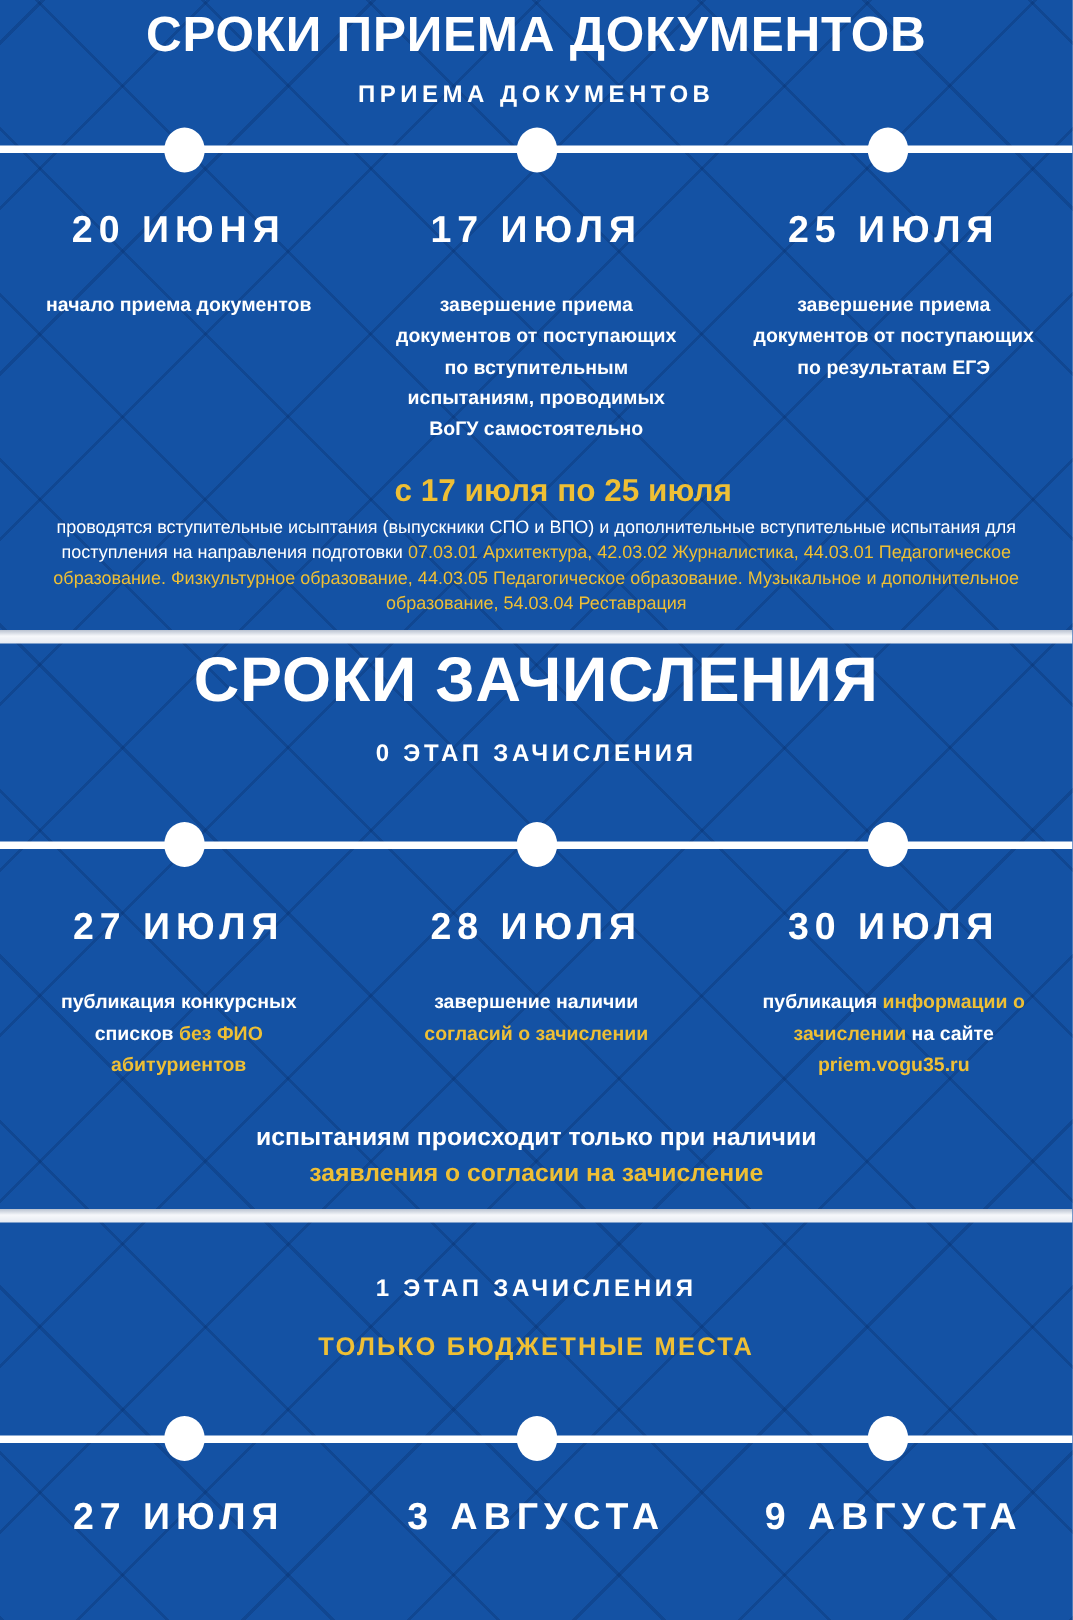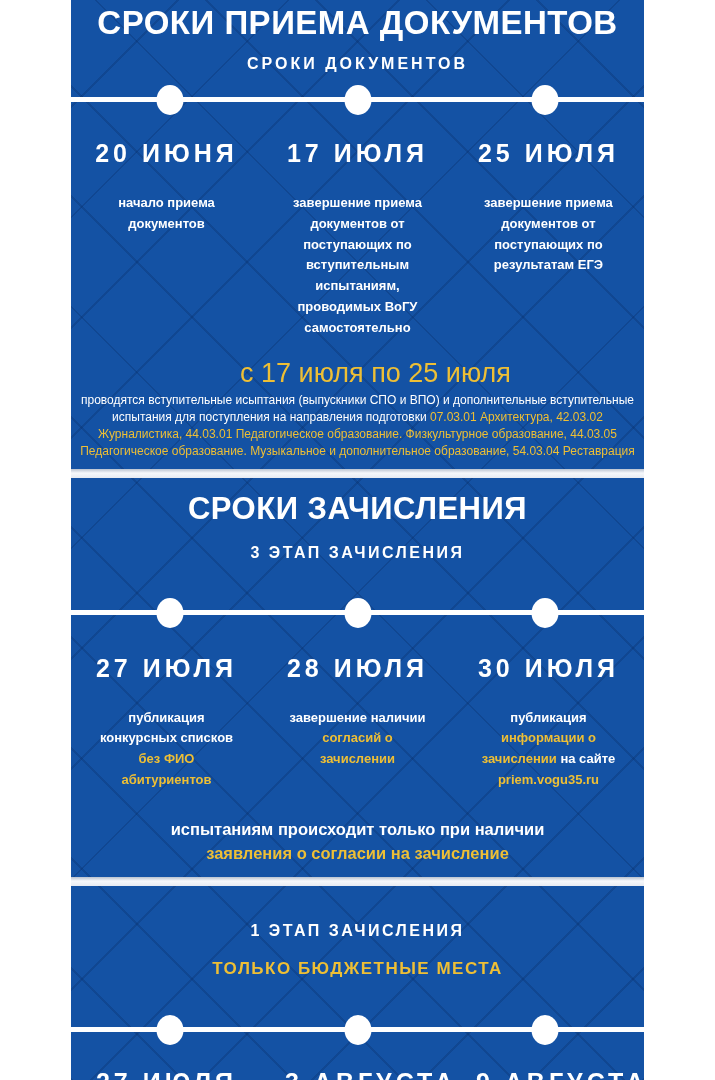--- a/index.html
+++ b/index.html
@@ -1,19 +1,19 @@
 <!DOCTYPE html>
 <html><head>
 <meta charset="utf-8">
 <style>
   * { margin: 0; padding: 0; box-sizing: border-box; }
   body { background: #ffffff; font-family: "Liberation Sans", sans-serif; }
   .page {
     position: relative;
-    width: 573px; height: 1080px;
+    width: 715px; height: 1080px;
     margin: 0 auto;
     overflow: hidden;
     color: #ffffff;
     background-color: #1452a4;
     background-image:
       repeating-linear-gradient(45deg,  rgba(7,42,98,0.28) 0 2px, transparent 2px 78px),
       repeating-linear-gradient(-45deg, rgba(7,42,98,0.28) 0 2px, transparent 2px 78px);
     text-align: center;
   }
   .yellow { color: #eebf35; }
@@ -73,42 +73,41 @@
   }
   .col .desc {
     margin-top: 25px;
     font-size: 13px;
     font-weight: 700;
     line-height: 1.6;
   }
 
   .exam-note { margin-top: 19px; }
   .exam-note .heading {
-    font-size: 27px;
-    font-weight: 400;
+    font-size: 21px;
+    font-weight: 700;
     padding-left: 36px;
   }
   .exam-note .body {
     margin: 3px auto 0;
     max-width: 662px;
     font-size: 12px;
     font-weight: 400;
     line-height: 1.42;
   }
 
   .divider {
     height: 9px;
     margin-top: 9px;
     background: linear-gradient(#b9c2d0, #f6f8fb 45%, #e7ebf2);
   }
   .divider.d2 { margin-top: 11px; }
 
   .section-title {
-    margin-top: 13px;
-    font-size: 31px;
+    font-size: 42px;
     font-weight: 800;
     letter-spacing: 0.5px;
   }
   .stage-subtitle {
     margin-top: 17px;
     font-size: 16px;
     font-weight: 700;
     letter-spacing: 2.5px;
   }
   .stage-subtitle.s1 { margin-top: 36px; }
@@ -128,21 +127,21 @@
     font-weight: 800;
     line-height: 1.45;
   }
 </style>
 </head>
 <body>
 
 <div class="page">
 
   <div class="main-title">СРОКИ ПРИЕМА ДОКУМЕНТОВ</div>
-  <div class="sub-title">СРОКИ ДОКУМЕНТОВ</div>
+  <div class="sub-title">ПРИЕМА ДОКУМЕНТОВ</div>
 
   <div class="timeline">
     <div class="tl-line"></div>
     <span class="tl-dot d1"></span>
     <span class="tl-dot d2"></span>
     <span class="tl-dot d3"></span>
   </div>
 
   <div class="cols">
     <div class="col">
@@ -160,21 +159,21 @@
   </div>
 
   <div class="exam-note">
     <div class="heading yellow">с 17 июля по 25 июля</div>
     <div class="body"><span>проводятся вступительные исыптания (выпускники СПО и ВПО) и дополнительные вступительные испытания для поступления на направления подготовки </span><span class="yellow">07.03.01 Архитектура, 42.03.02 Журналистика,  44.03.01 Педагогическое образование. Физкультурное образование, 44.03.05 Педагогическое образование. Музыкальное и дополнительное образование, 54.03.04 Реставрация</span></div>
   </div>
 
   <div class="divider"></div>
 
   <div class="section-title">СРОКИ ЗАЧИСЛЕНИЯ</div>
-  <div class="stage-subtitle">3 ЭТАП ЗАЧИСЛЕНИЯ</div>
+  <div class="stage-subtitle">0 ЭТАП ЗАЧИСЛЕНИЯ</div>
 
   <div class="timeline tl2">
     <div class="tl-line"></div>
     <span class="tl-dot d1"></span>
     <span class="tl-dot d2"></span>
     <span class="tl-dot d3"></span>
   </div>
 
   <div class="cols cols2">
     <div class="col">

